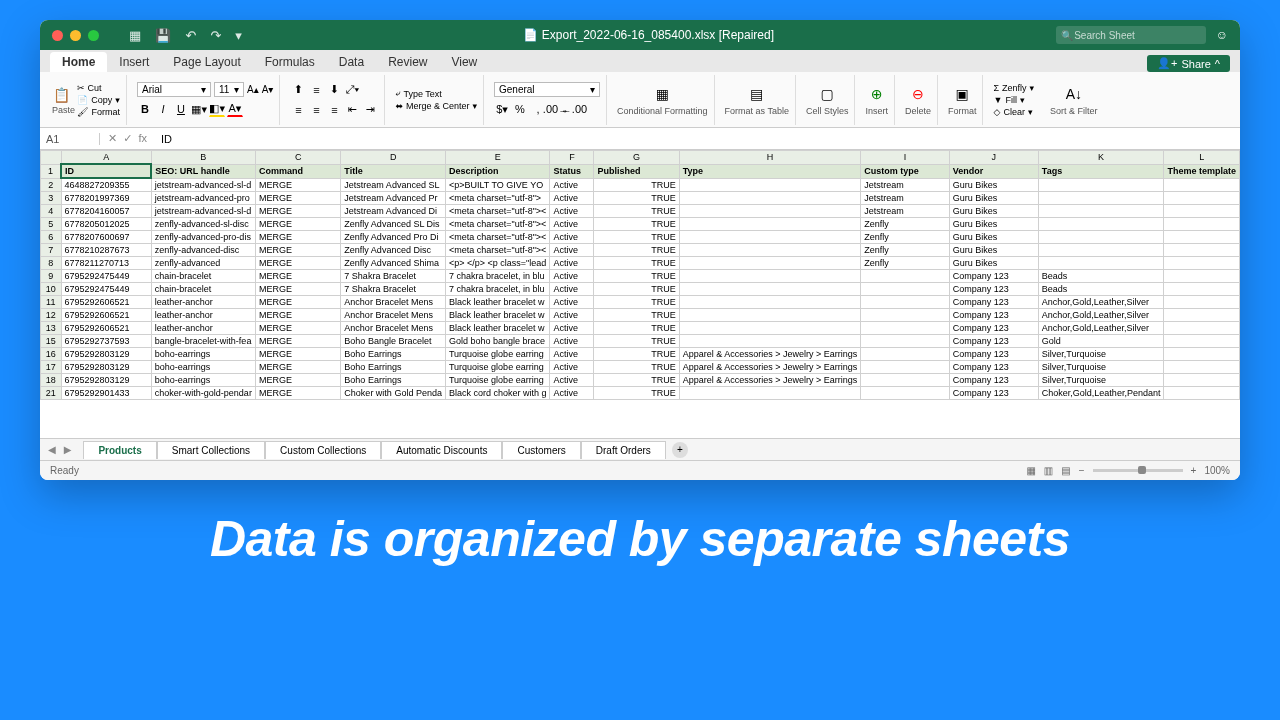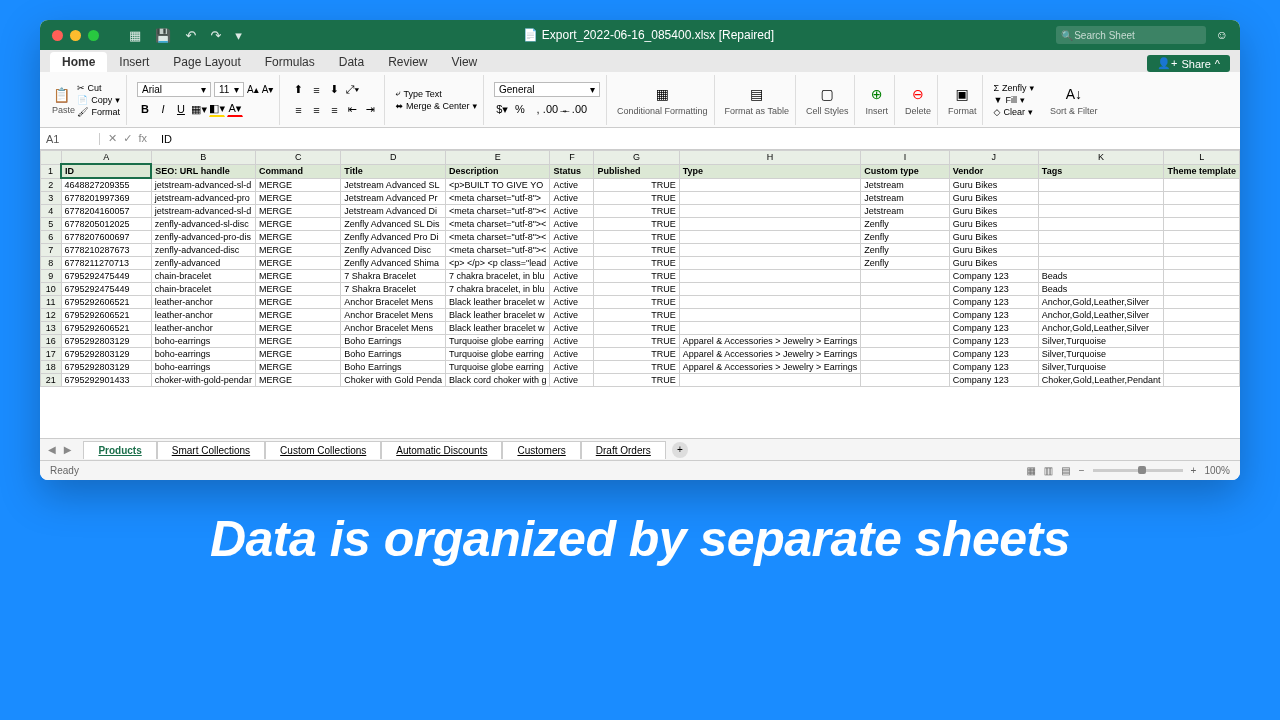--- a/index.html
+++ b/index.html
@@ -35,21 +35,21 @@
   .fxval { padding: 0 6px; }
   .sheet { flex: 1; overflow: hidden; position: relative; }
   table { border-collapse: collapse; font-size: 9px; table-layout: fixed; }
   th, td { border: 1px solid #d0d0d0; padding: 1px 3px; height: 13px; white-space: nowrap; overflow: hidden; text-align: left; }
   th { background: #e9efe6; font-weight: normal; text-align: center; }
   th.rh { background: #e9efe6; width: 22px; text-align: center; }
   tr.hdr td { background: #dce8d5; font-weight: bold; }
   td.sel { border: 2px solid #1a6e4a; }
   .sheettabs { height: 22px; background: #f5f5f5; border-top: 1px solid #ccc; display: flex; align-items: center; font-size: 10px; padding: 0 8px; }
   .stnav { display: flex; gap: 8px; color: #888; margin-right: 12px; }
-  .stab { padding: 3px 14px; background: #fff; border: 1px solid #ccc; border-bottom: none; cursor: pointer; text-decoration: underline; }
+  .stab { padding: 3px 14px; background: #fff; border: 1px solid #ccc; border-bottom: none; cursor: pointer; }
   .stab.on { color: #1a6e4a; font-weight: bold; }
   .plus { margin-left: 6px; width: 16px; height: 16px; border-radius: 50%; background: #ddd; display: flex; align-items: center; justify-content: center; }
   .status { height: 20px; background: #f5f5f5; border-top: 1px solid #ccc; display: flex; align-items: center; font-size: 10px; padding: 0 10px; color: #666; }
   .zoom { margin-left: auto; display: flex; align-items: center; gap: 8px; }
   .zbar { width: 90px; height: 3px; background: #ccc; position: relative; }
   .zh { position: absolute; left: 45px; top: -3px; width: 8px; height: 8px; background: #888; border-radius: 2px; }
   .caption { position: absolute; width: 100%; top: 510px; text-align: center; color: #fff; font-size: 50px; font-weight: 700; font-style: italic; letter-spacing: -0.5px; }
 </style>
 </head>
 <body>
@@ -409,20 +409,35 @@
             <td style="">Black leather bracelet w</td>
             <td style="">Active</td>
             <td style="text-align:right">TRUE</td>
             <td style=""></td>
             <td style=""></td>
             <td style="">Company 123</td>
             <td style="">Anchor,Gold,Leather,Silver</td>
             <td style=""></td>
           </tr>
           <tr>
+            <th class="rh">15</th>
+            <td style="">6795292737593</td>
+            <td style="">bangle-bracelet-with-fea</td>
+            <td style="">MERGE</td>
+            <td style="">Boho Bangle Bracelet</td>
+            <td style="">Gold boho bangle brace</td>
+            <td style="">Active</td>
+            <td style="text-align:right">TRUE</td>
+            <td style=""></td>
+            <td style=""></td>
+            <td style="">Company 123</td>
+            <td style="">Gold</td>
+            <td style=""></td>
+          </tr>
+          <tr>
             <th class="rh">16</th>
             <td style="">6795292803129</td>
             <td style="">boho-earrings</td>
             <td style="">MERGE</td>
             <td style="">Boho Earrings</td>
             <td style="">Turquoise globe earring</td>
             <td style="">Active</td>
             <td style="text-align:right">TRUE</td>
             <td style="">Apparel &amp; Accessories &gt; Jewelry &gt; Earrings</td>
             <td style=""></td>

